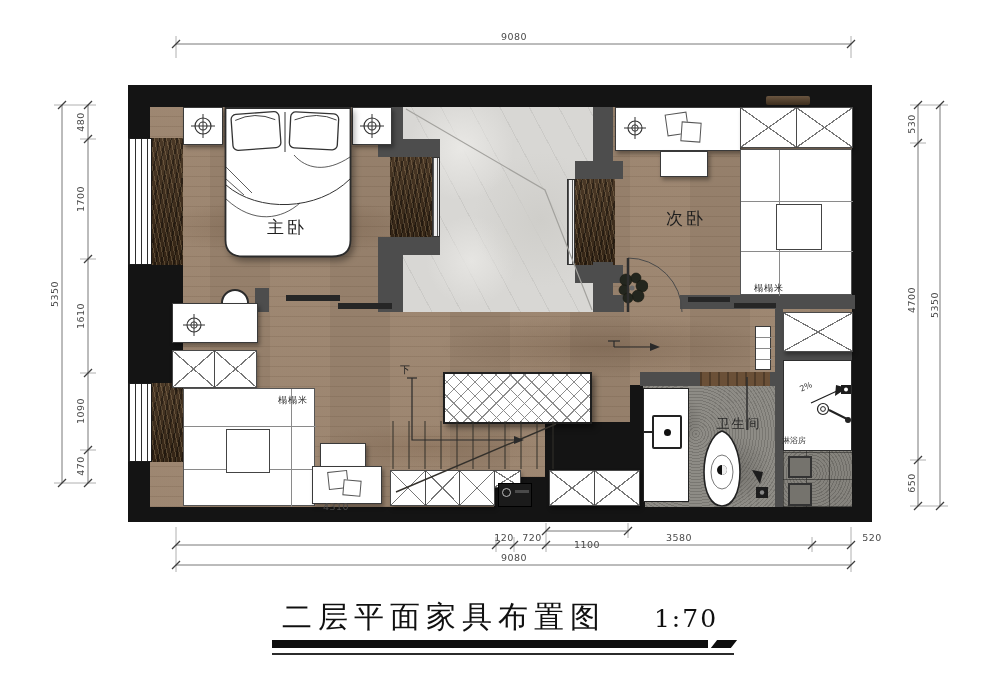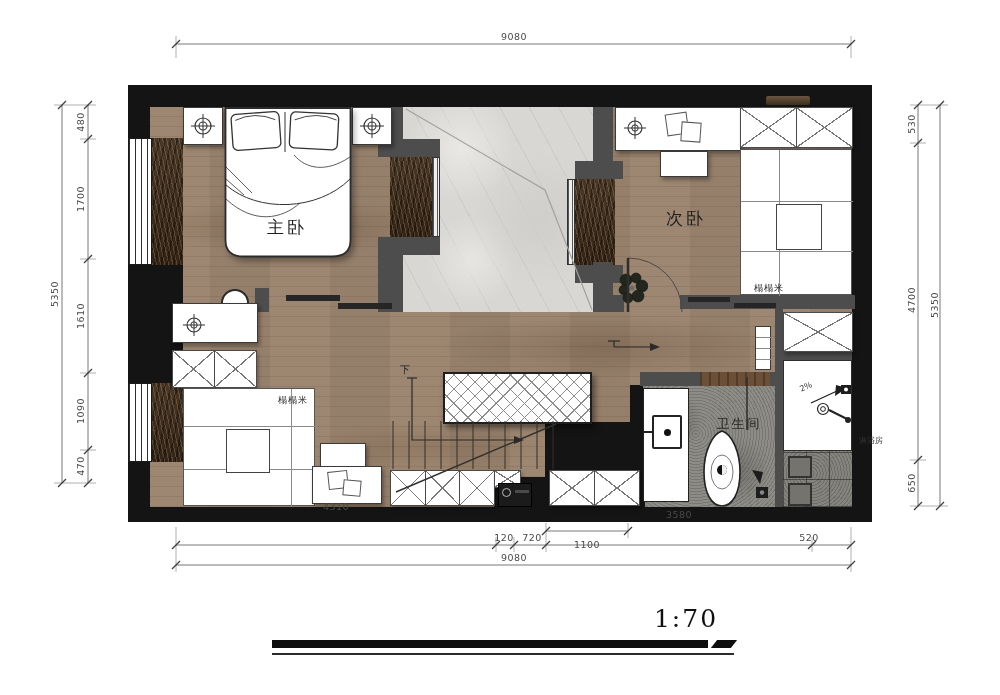--- a/index.html
+++ b/index.html
@@ -375,43 +375,44 @@
       <line x1="914" y1="464" x2="922" y2="456"></line>
         <line x1="914" y1="510" x2="922" y2="502"></line>
       <line x1="936" y1="109" x2="944" y2="101"></line>
         <line x1="936" y1="510" x2="944" y2="502"></line>
     </g>
   </svg>
 
   <div class="rlabel big" style="left:287px;top:227px">主卧</div>
   <div class="rlabel big" style="left:686px;top:218px">次卧</div>
   <div class="rlabel bath" style="left:739px;top:424px">卫生间</div>
-  <div class="rlabel tiny" style="left:871px;top:440px">淋浴房</div>
+  <div class="rlabel tiny" style="left:794px;top:440px">淋浴房</div>
   <div class="rlabel small" style="left:769px;top:288px">榻榻米</div>
   <div class="rlabel small" style="left:293px;top:400px">榻榻米</div>
   <div class="rlabel" style="left:405px;top:370px;font-size:10px;color:#222">下</div>
   <div class="rlabel tiny" style="left:806px;top:387px;transform:translate(-50%,-50%) rotate(-24deg)">2%</div>
 
   <div class="dim" style="left:514px;top:36px">9080</div>
   <div class="dim" style="left:336px;top:506px">4310</div>
   <div class="dim" style="left:504px;top:537px">120</div>
   <div class="dim" style="left:532px;top:537px">720</div>
-  <div class="dim" style="left:679px;top:514px">3580</div>
-  <div class="dim" style="left:809px;top:537px">520</div>
+  <div class="dim" style="left:679px;top:537px">3580</div>
+  <div class="dim" style="left:872px;top:537px">520</div>
   <div class="dim" style="left:587px;top:544px">1100</div>
   <div class="dim" style="left:514px;top:557px">9080</div>
   <div class="dim v" style="left:80px;top:122px">480</div>
   <div class="dim v" style="left:80px;top:199px">1700</div>
   <div class="dim v" style="left:80px;top:316px">1610</div>
   <div class="dim v" style="left:80px;top:411px">1090</div>
   <div class="dim v" style="left:80px;top:466px">470</div>
   <div class="dim v" style="left:54px;top:294px">5350</div>
   <div class="dim v" style="left:911px;top:124px">530</div>
   <div class="dim v" style="left:911px;top:300px">4700</div>
   <div class="dim v" style="left:911px;top:483px">650</div>
   <div class="dim v" style="left:934px;top:305px">5350</div>
 
+  <div class="title-text" style="left:444px;top:617px">二层平面家具布置图</div>
   <div class="scale-text" style="left:686px;top:618px">1:70</div>
   <div class="abs" style="left:272px;top:640px;width:436px;height:8px;background:#0d0d0d"></div>
   <div class="abs" style="left:714px;top:640px;width:20px;height:8px;background:#0d0d0d;transform:skewX(-38deg)"></div>
   <div class="abs" style="left:272px;top:653px;width:462px;height:2px;background:#2b2b2b"></div>
 
 </div>
 
 </body></html>

